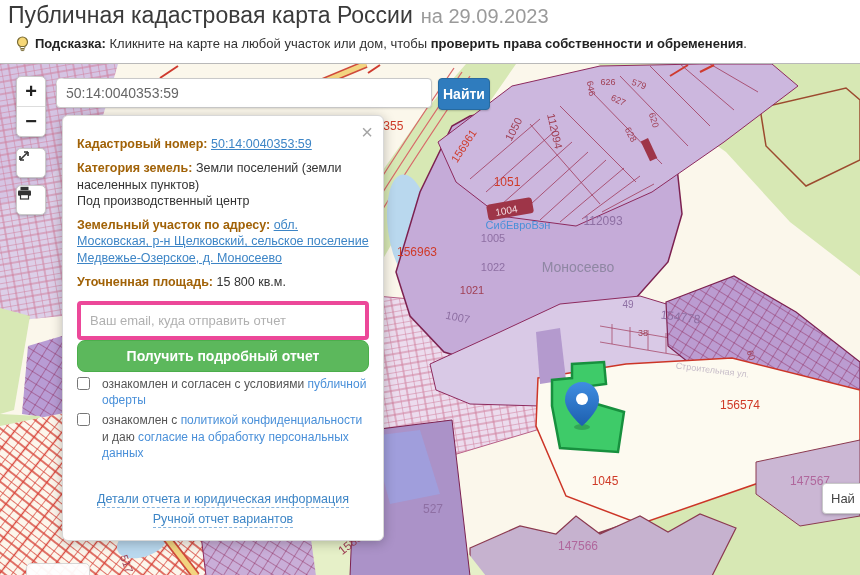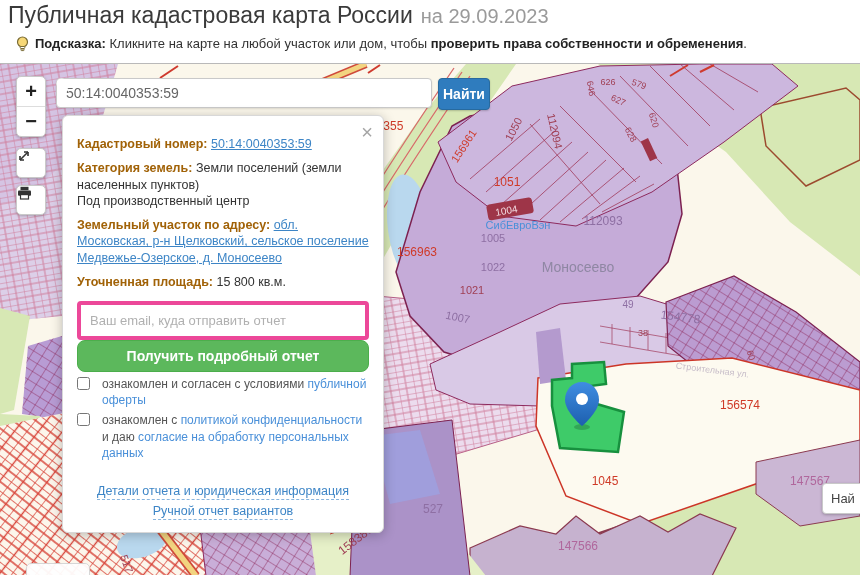--- a/index.html
+++ b/index.html
@@ -35,21 +35,21 @@
   .popup .row:first-child{margin-top:2px;}
   .popup b{color:#a16207;}
   .plink{color:#3d85c6;text-decoration:underline;cursor:pointer;}
   .closex{position:absolute;top:6px;right:10px;font-size:20px;color:#a5a5a5;cursor:pointer;line-height:20px;}
   .emailinput{width:100%;height:39px;border:4px solid #ec4899;border-radius:4px;padding:0 9px;font-size:13px;color:#000000;box-sizing:border-box;margin-top:11px;font-family:"Liberation Sans",sans-serif;outline:none;}
   .emailinput::placeholder{color:#b0b0b0;}
   .reportbtn{width:100%;height:32px;background:#5cb85c;border:1px solid #4cae4c;border-radius:8px;color:#fff;font-size:14px;font-weight:bold;cursor:pointer;font-family:"Liberation Sans",sans-serif;}
   .cbrow{display:flex;gap:12px;align-items:flex-start;font-size:12px;color:#555;margin-top:4px;line-height:1.35;}
   .cbrow input{margin:1px 0 0 0;width:13px;height:13px;flex:0 0 auto;}
   .cblink{color:#4a90d9;cursor:pointer;}
-  .bottomlinks{margin-top:19px;text-align:center;}
+  .bottomlinks{margin-top:27px;text-align:center;}
   .dashlink{display:inline-block;color:#3d85c6;font-size:12.5px;border-bottom:1px dashed #88b5de;cursor:pointer;margin-top:3px;}
   
   .locatebox{position:absolute;left:822px;top:419px;width:46px;height:29px;background:#fff;border:1px solid #c9c9c9;border-radius:4px;box-shadow:0 1px 3px rgba(0,0,0,.25);display:flex;align-items:center;padding-left:8px;font-size:13px;color:#444;cursor:pointer;}
   .attr-sliver{position:absolute;left:26px;top:499px;width:62px;height:16px;background:#fff;border:1px solid #d5d5d5;border-radius:5px;opacity:.95;}
 </style>
 </head>
 <body>
 
 <div class="header">
   <div class="title-line">

